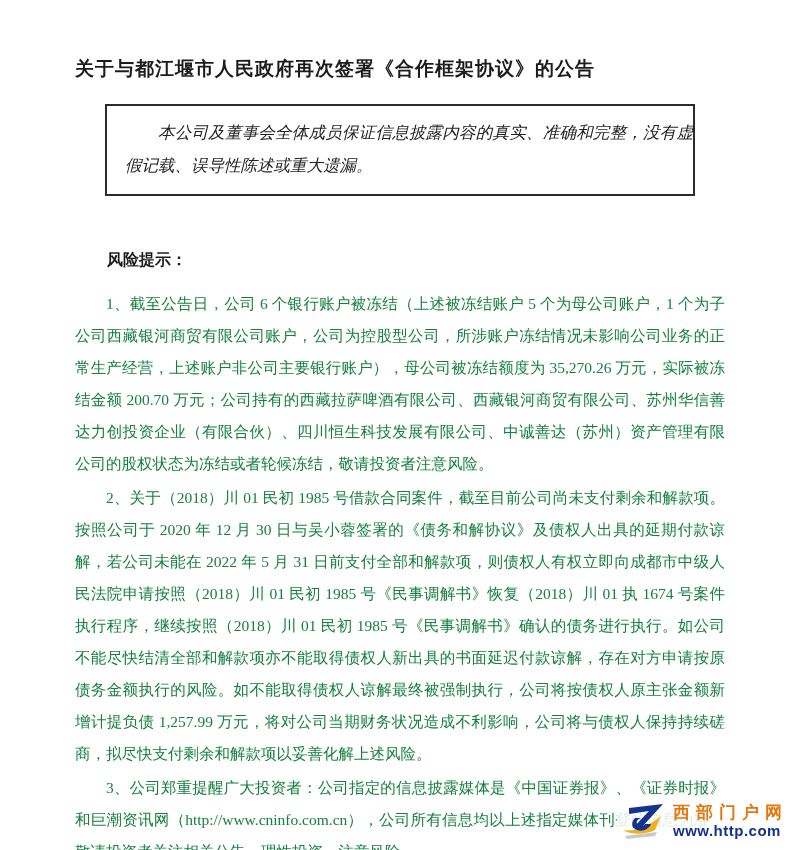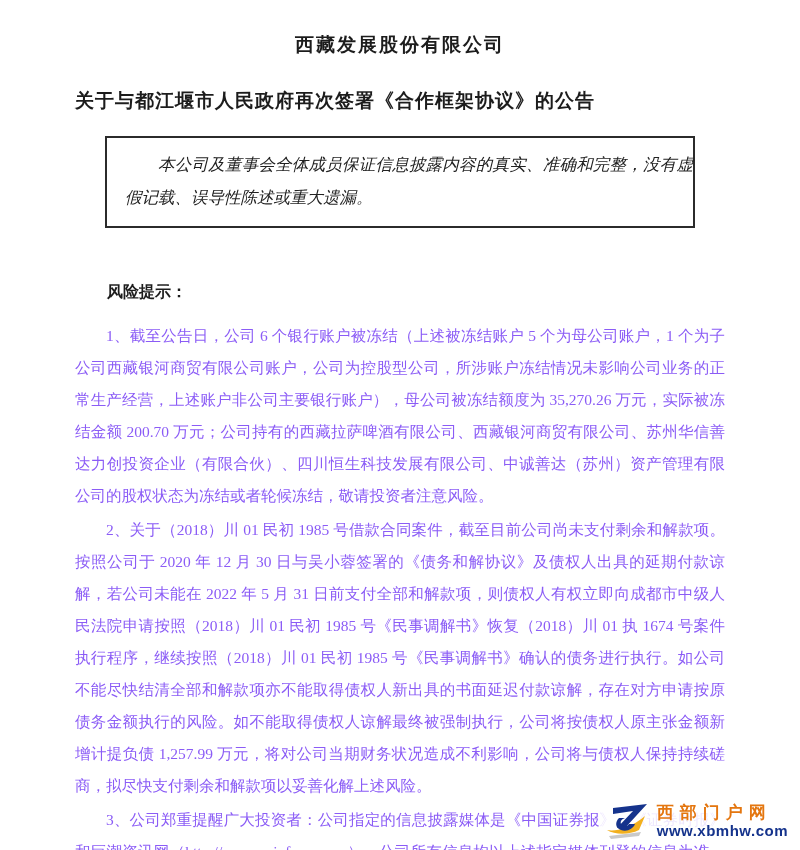--- a/index.html
+++ b/index.html
@@ -46,21 +46,21 @@
     font-size: 16px;
     text-indent: 2em;
     line-height: 32px;
     margin-bottom: 12px;
   }
   .risk-paragraph {
     font-size: 15.5px;
     line-height: 32px;
     text-indent: 2em;
     text-align: justify;
-    color: #8b5cf6;
+    color: #15803d;
     margin-top: 2px;
   }
   .watermark {
     position: absolute;
     right: 8px;
     bottom: 6px;
     display: flex;
     align-items: center;
     gap: 6px;
     background: rgba(255,255,255,0.85);
@@ -91,21 +91,20 @@
     font-weight: bold;
     letter-spacing: 0.5px;
     white-space: nowrap;
   }
 </style>
 </head>
 <body>
 
 <div class="doc">
 
-  <h1 class="company-title">西藏发展股份有限公司</h1>
 
   <h2 class="announcement-title">关于与都江堰市人民政府再次签署《合作框架协议》的公告</h2>
 
   <div class="declaration-box">
     <span>本公司及董事会全体成员保证信息披露内容的真实、准确和完整，没有虚假记载、误导性陈述或重大遗漏。</span>
   </div>
 
   <div class="risk-section">
     <div class="risk-heading">风险提示：</div>
 
@@ -126,15 +125,15 @@
 
       <path d="M2 28 C10 30, 26 26, 40 14 L34 28 C24 33, 10 33, 2 28 Z" fill="#f2b01e"></path>
 
       <path d="M8 6 L42 2 L20 26 L12 26 L28 9 L8 12 Z" fill="#15338c"></path>
 
       <path d="M14 16 C10 20, 10 26, 16 28 C22 30, 28 27, 30 22 L24 22 C22 25, 17 25, 16 22 C15 19, 17 17, 20 16 Z" fill="#15338c"></path>
     </svg>
   </span>
   <span class="wm-text">
     <span class="wm-site-name">西部门户网</span>
-    <span class="wm-site-url">www.xbmhw.com</span>
+    <span class="wm-site-url">www.http.com</span>
   </span>
 </div>
 
 </body></html>

